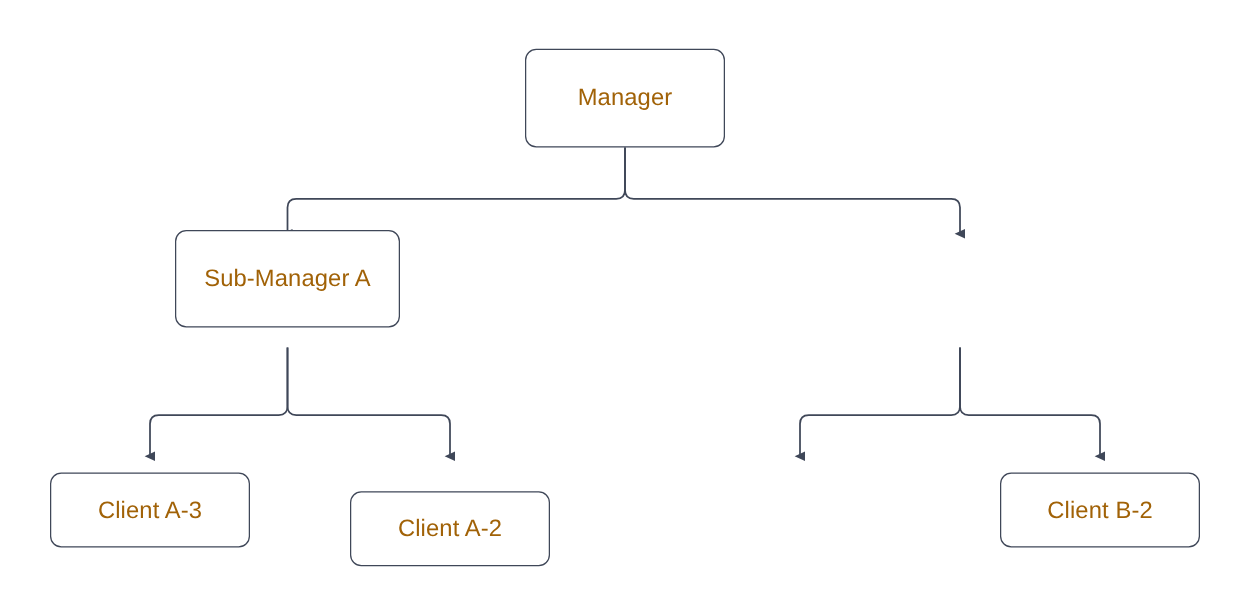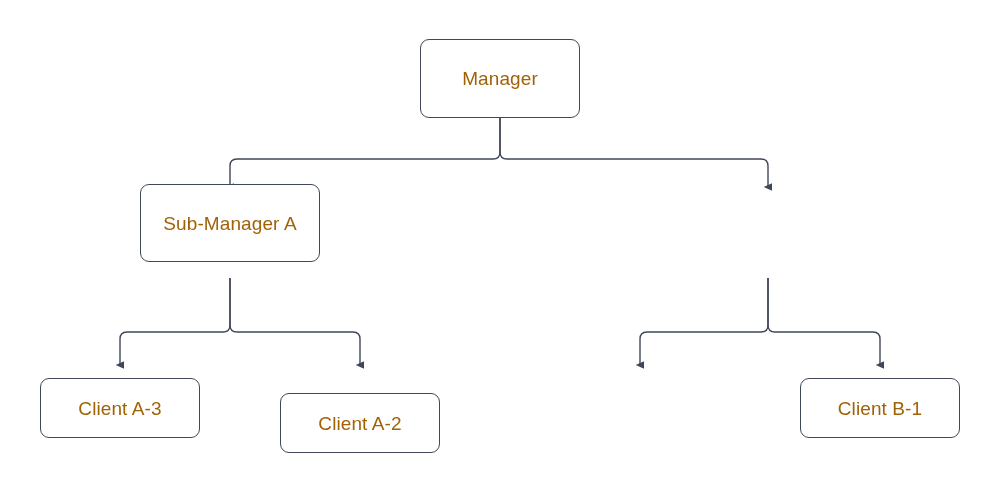--- a/index.html
+++ b/index.html
@@ -84,16 +84,16 @@
   <div class="node" style="left:40px; top:378px; width:160px; height:60px;">
     <span class="node-label">Client A-3</span>
   </div>
 
   <div class="node" style="left:280px; top:378px; width:160px; height:60px;margin-top:15px;">
     <span class="node-label">Client A-2</span>
   </div>
 
 
   <div class="node" style="left:800px; top:378px; width:160px; height:60px;">
-    <span class="node-label">Client B-1</span>
+    <span class="node-label">Client B-2</span>
   </div>
 
 </div>
 
 </body></html>

